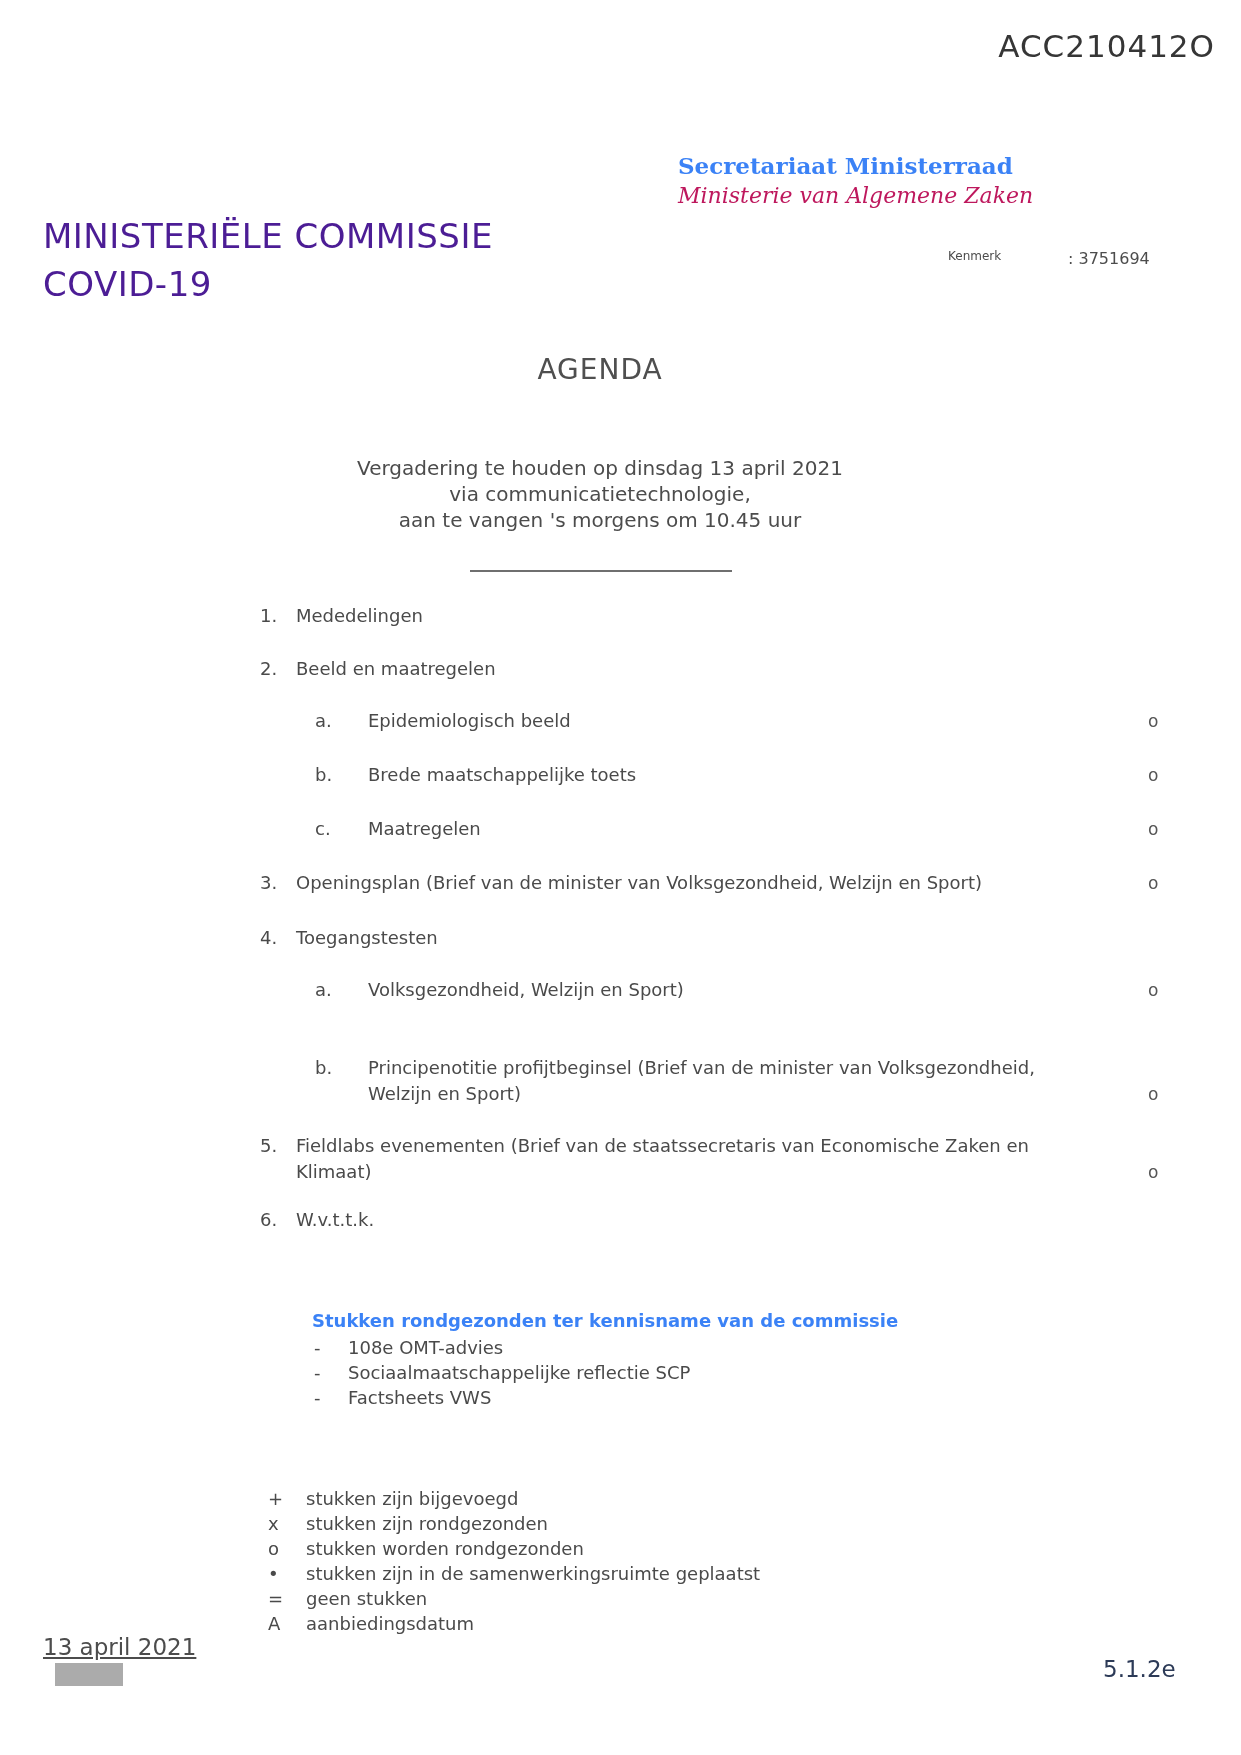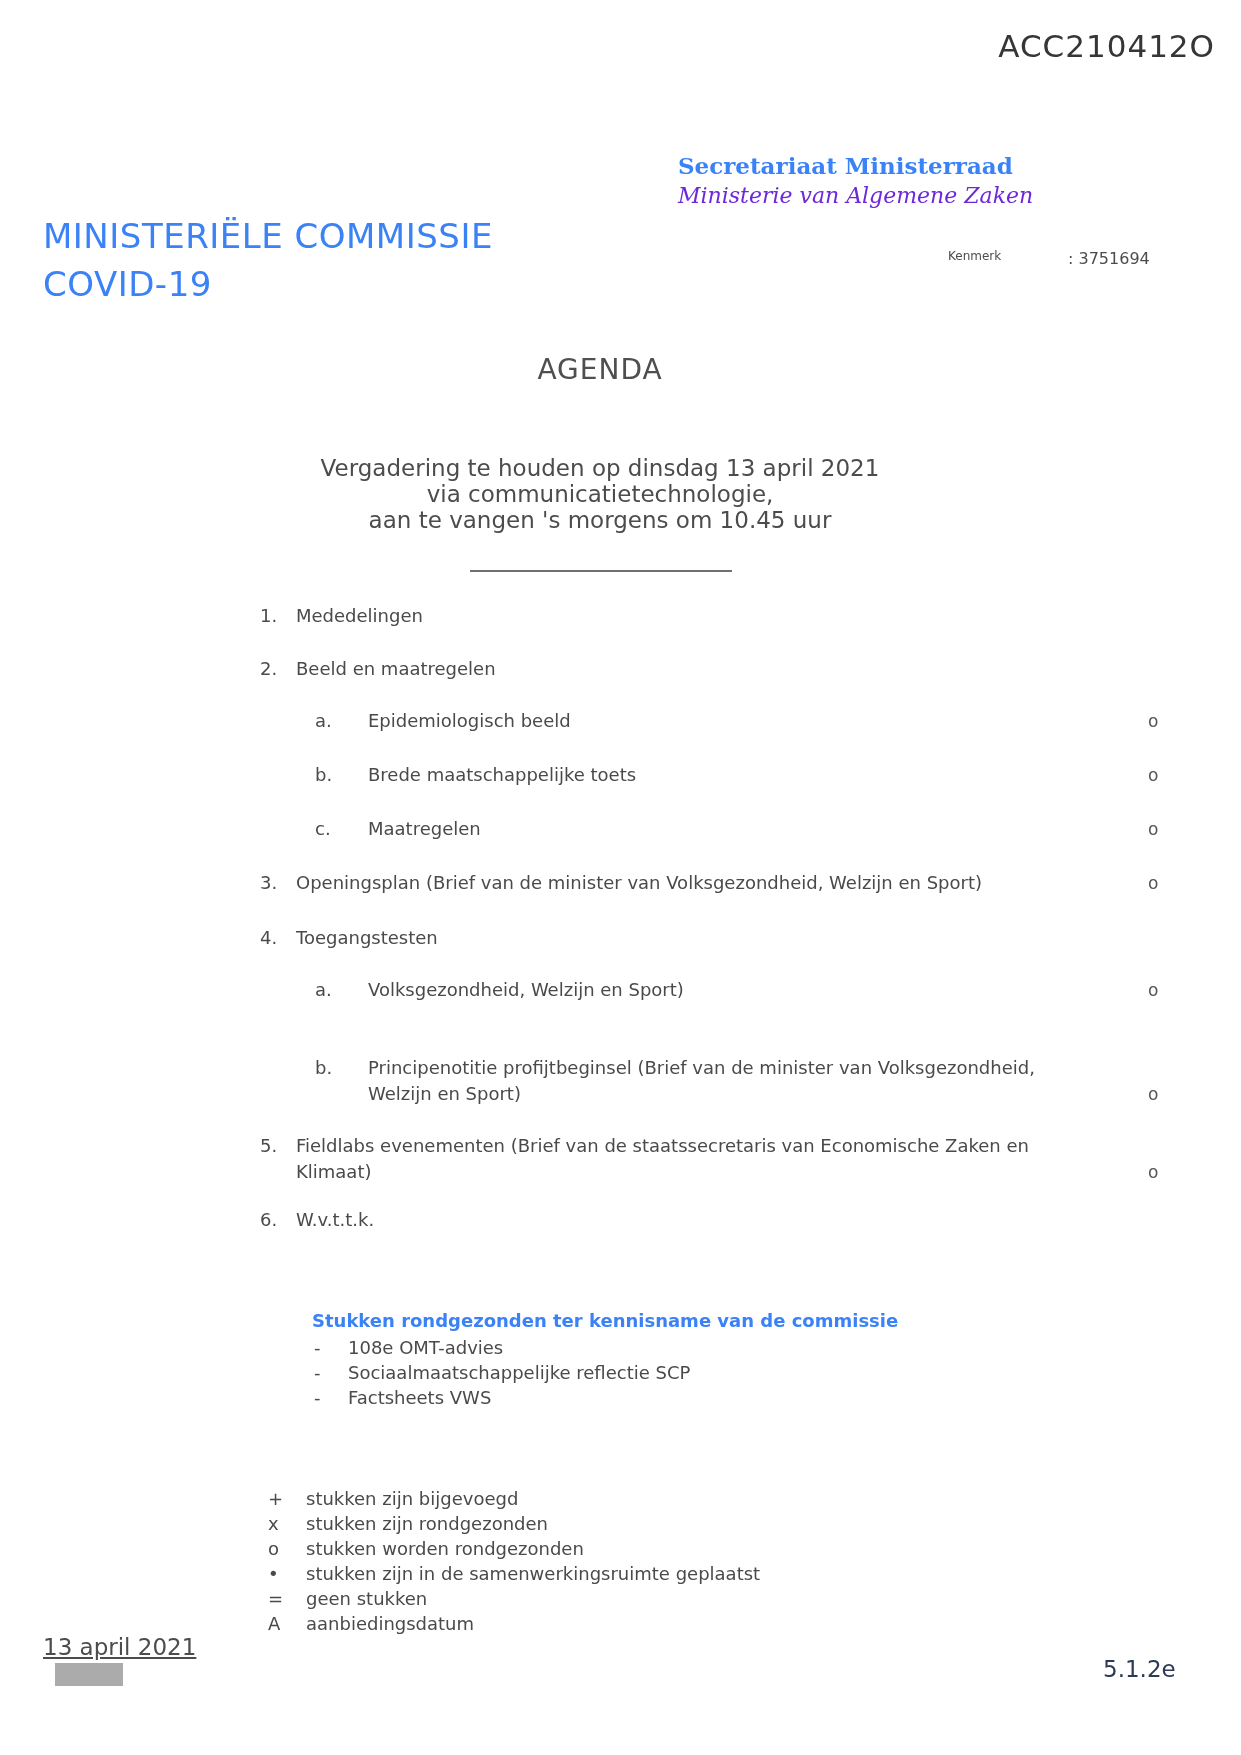--- a/index.html
+++ b/index.html
@@ -15,33 +15,33 @@
 
   
   .ref-code{
     top:28px;right:26px;
     font-size:31px;color:#363636;letter-spacing:1px;
   }
 
   
   .org{left:678px;top:151px;line-height:30px;}
   .org .l1{font-family:"DejaVu Serif","Liberation Serif",serif;font-weight:bold;font-size:23px;color:#3b82f6;}
-  .org .l2{font-family:"DejaVu Serif","Liberation Serif",serif;font-style:italic;font-size:22px;color:#6d28d9;}
-
-  
-  .committee{left:43px;top:212px;font-size:34px;line-height:48px;color:#3b82f6;letter-spacing:0.5px;}
+  .org .l2{font-family:"DejaVu Serif","Liberation Serif",serif;font-style:italic;font-size:22px;color:#be185d;}
+
+  
+  .committee{left:43px;top:212px;font-size:34px;line-height:48px;color:#4c1d95;letter-spacing:0.5px;}
 
   
   .kenmerk-label{left:948px;top:249px;font-size:12px;color:#4c4c4c;}
   .kenmerk-value{left:1068px;top:249px;font-size:16px;color:#4c4c4c;}
 
   
   .center-block{left:0;top:0;width:1200px;text-align:center;}
   .agenda-title{top:353px;font-size:28px;color:#4f4f4f;letter-spacing:1px;}
-  .meeting{top:455px;font-size:23px;line-height:26px;color:#4c4c4c;}
+  .meeting{top:455px;font-size:20px;line-height:26px;color:#4c4c4c;}
   .divider{left:470px;top:570px;width:262px;height:2px;background:#6f6f6f;}
 
   
   .row{position:absolute;left:260px;width:912px;font-size:18px;line-height:26px;color:#4a4a4a;}
   .row .num{position:absolute;left:0;top:0;}
   .row .txt{margin-left:36px;}
   .row.indent1 .num{left:55px;}
   .row.indent1 .txt{margin-left:108px;}
   .row .marker{position:absolute;left:888px;bottom:0;font-size:17px;color:#555;}
   .row .line:empty{display:none;}

